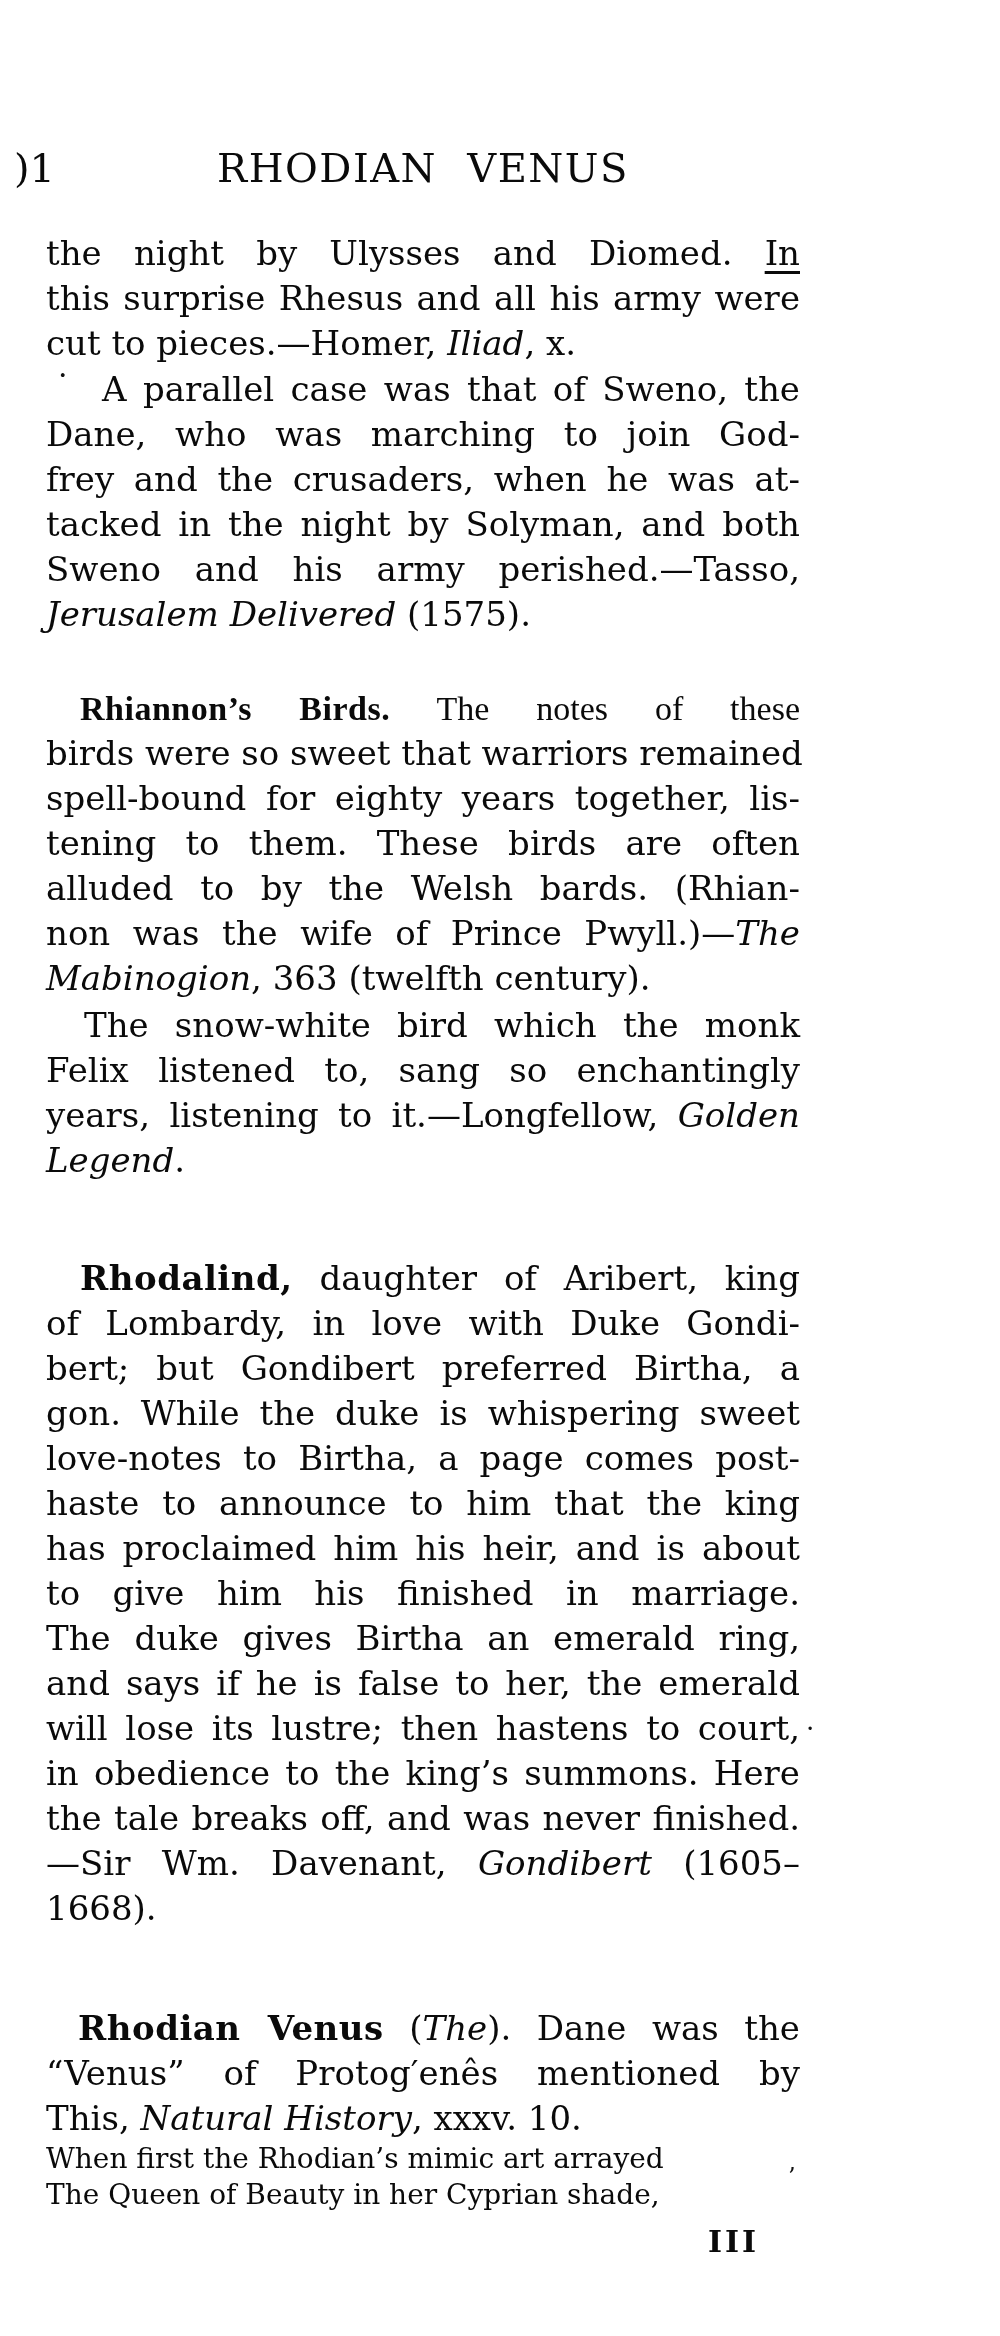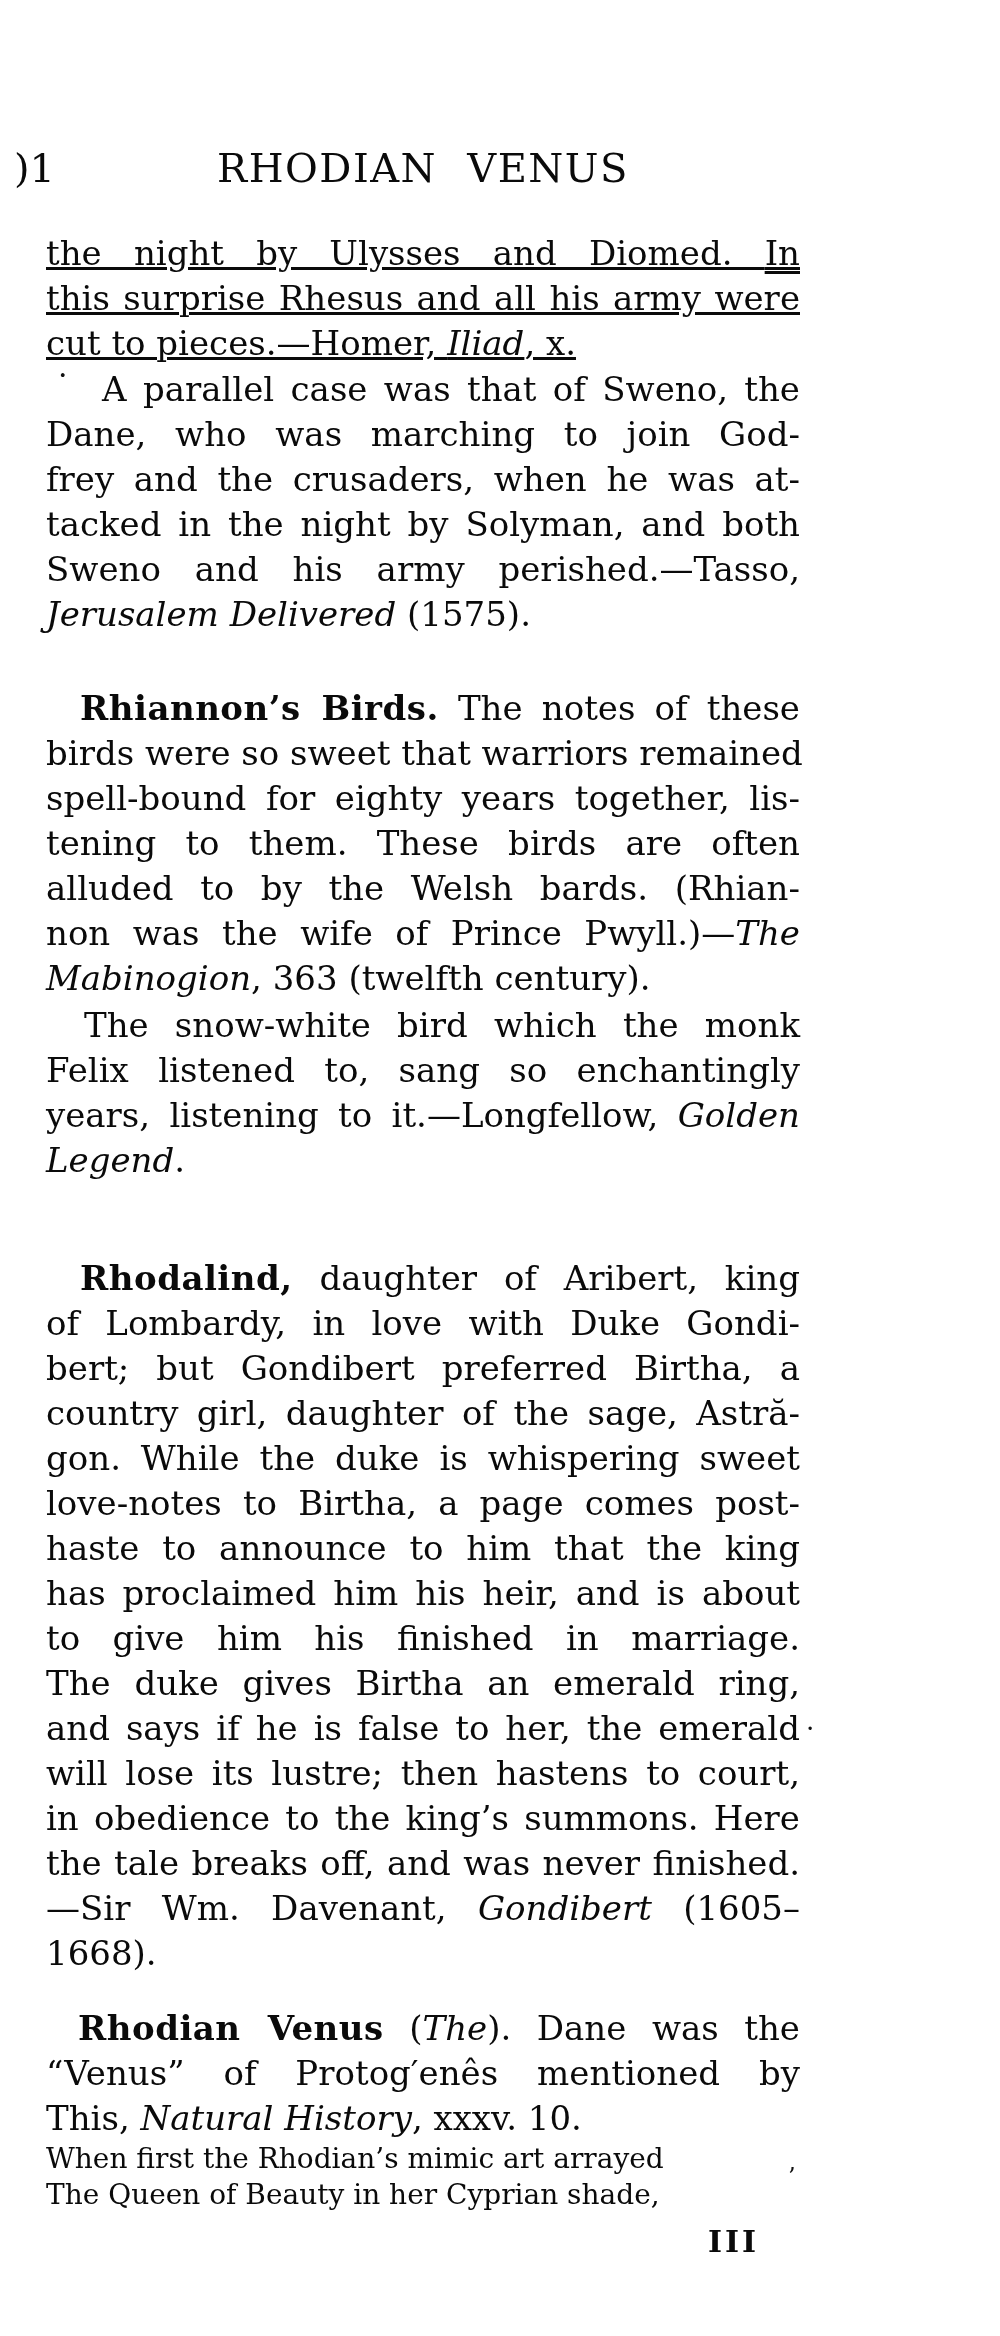--- a/index.html
+++ b/index.html
@@ -15,28 +15,28 @@
     position:absolute;left:46px;top:146px;width:754px;text-align:center;
     font-size:40px;line-height:44px;letter-spacing:1.5px;word-spacing:16px;
   }
   
   .para{position:absolute;left:46px;width:754px;font-size:34px;}
   .para .line{
     height:45px;line-height:45px;white-space:pre;
     text-align:justify;text-align-last:justify;text-justify:inter-word;
   }
   .para .line.last{text-align:left;text-align-last:left;}
-  .p1{top:231px;text-decoration:underline;}
+  .p1{top:231px;}
   .p2{top:367px;}
   .p3{top:686px;}
   .p4{top:1003px;}
   .p5{top:1256px;}
   .p6{top:2006px;}
   .p2 .line:first-child{padding-left:56px;}
-  .p3 .line:first-child{padding-left:34px;}
+  .p3 .line:first-child{padding-left:34px;font-family:Liberation Serif, serif;}
   .p4 .line:first-child{padding-left:38px;}
   .p5 .line:first-child{padding-left:34px;}
   .p6 .line:first-child{padding-left:32px;}
   .b{font-weight:bold;letter-spacing:0.5px;}
   .i{font-style:italic;}
   .u{text-decoration:underline;text-decoration-thickness:3px;text-underline-offset:6px;}
   
   .verse{position:absolute;left:46px;top:2141px;width:754px;font-size:28px;}
   .verse .vline{height:36px;line-height:36px;white-space:pre;text-align:left;}
   
@@ -81,21 +81,20 @@
   <div class="para p4">
       <div class="line"><span class="">The snow-white bird which the monk</span></div>
       <div class="line"><span class="">Felix listened to, sang so enchantingly</span></div>
       <div class="line"><span class="">years, listening to it.—Longfellow, </span><span class="i">Golden</span></div>
       <div class="line last"><span class="i">Legend</span><span class="">.</span></div>
     </div>
   <div class="para p5">
       <div class="line"><span class="b">Rhodalind,</span><span class=""> daughter of Aribert, king</span></div>
       <div class="line"><span class="">of Lombardy, in love with Duke Gondi-</span></div>
       <div class="line"><span class="">bert; but Gondibert preferred Birtha, a</span></div>
-      <div class="line"><span class="">country girl, daughter of the sage, Astră-</span></div>
       <div class="line"><span class="">gon. While the duke is whispering sweet</span></div>
       <div class="line"><span class="">love-notes to Birtha, a page comes post-</span></div>
       <div class="line"><span class="">haste to announce to him that the king</span></div>
       <div class="line"><span class="">has proclaimed him his heir, and is about</span></div>
       <div class="line"><span class="">to give him his finished in marriage.</span></div>
       <div class="line"><span class="">The duke gives Birtha an emerald ring,</span></div>
       <div class="line"><span class="">and says if he is false to her, the emerald</span></div>
       <div class="line"><span class="">will lose its lustre; then hastens to court,</span></div>
       <div class="line"><span class="">in obedience to the king’s summons. Here</span></div>
       <div class="line"><span class="">the tale breaks off, and was never finished.</span></div>

